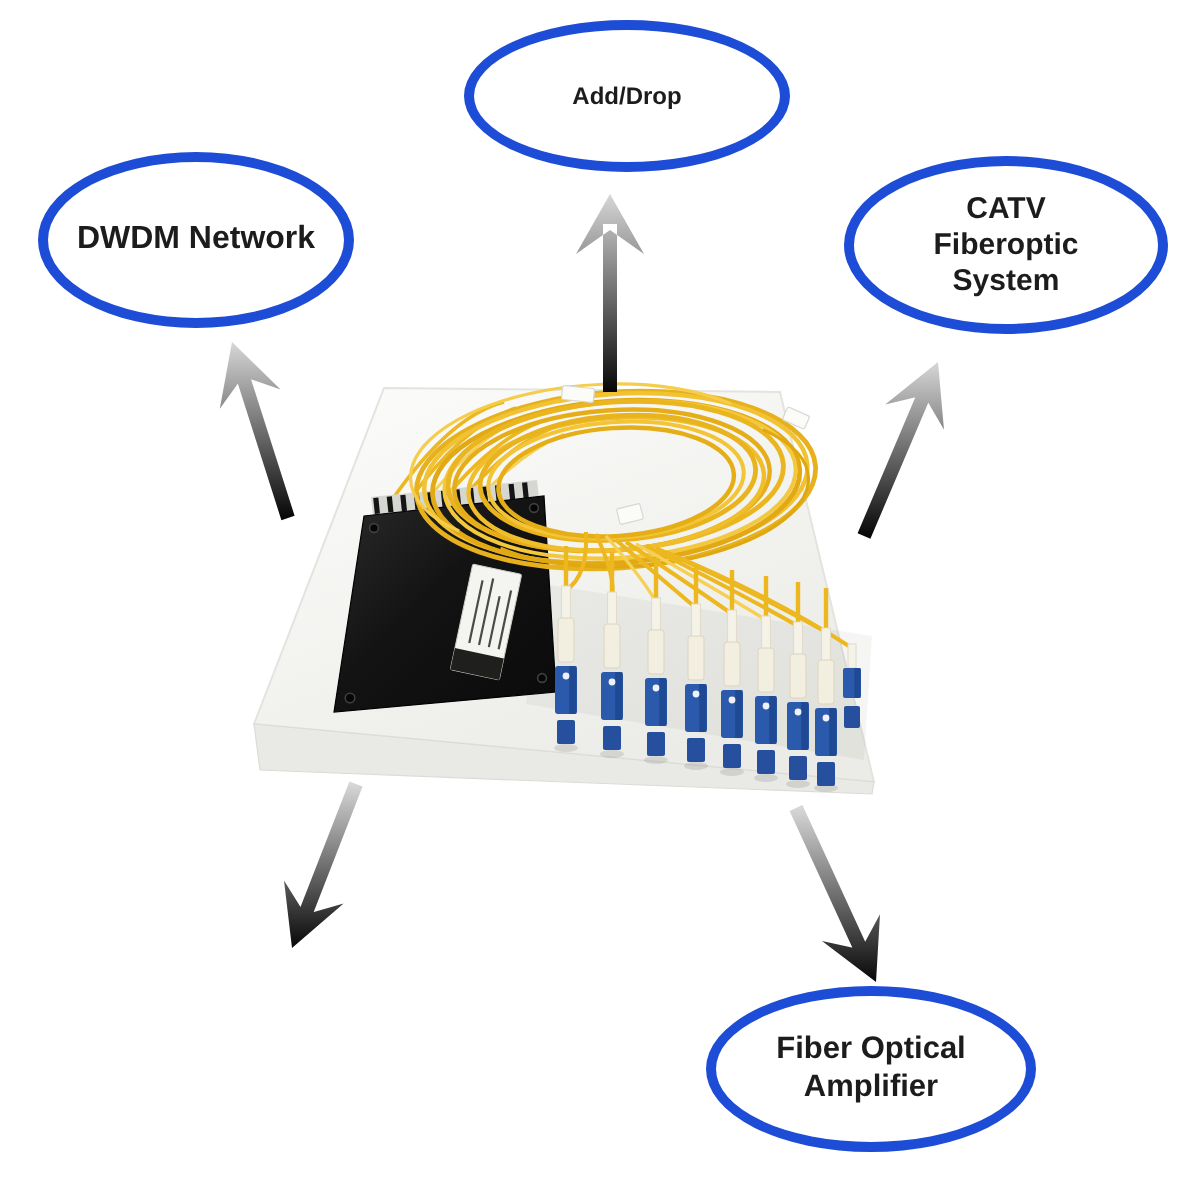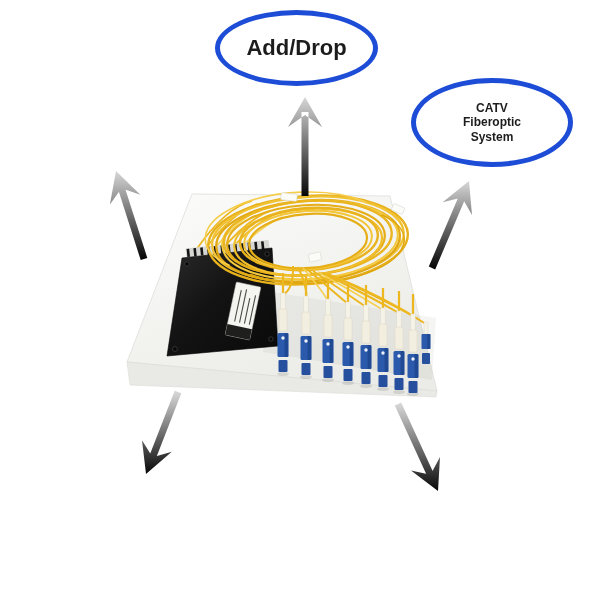--- a/index.html
+++ b/index.html
@@ -11,23 +11,23 @@
   .stage svg{position:absolute;left:0;top:0;}
   .node{
     position:absolute;box-sizing:border-box;
     border:5px solid var(--node-border,#1d4cd6);
     border-radius:50%;
     background:var(--node-fill,#fff);
     display:flex;align-items:center;justify-content:center;
     text-align:center;font-weight:bold;color:var(--node-text,#1c1c1c);
   }
   .node-label{white-space:pre-line;line-height:1.2;display:block;}
-  .n-adddrop{left:215px;top:10px;width:163px;height:76px;font-size:22px;}
+  .n-adddrop{left:232px;top:10px;width:163px;height:76px;font-size:12px;}
   .n-dwdm{left:19px;top:76px;width:158px;height:88px;font-size:16px;}
-  .n-catv{left:411px;top:78px;width:162px;height:89px;font-size:12px;}
+  .n-catv{left:422px;top:78px;width:162px;height:89px;font-size:15px;}
   .n-metro{left:57px;top:477px;width:162px;height:86px;font-size:15.5px;}
   .n-amp{left:353px;top:493px;width:165px;height:83px;font-size:15.5px;}
 
   
   .foam-top{fill:url(#foamGrad);stroke:#e3e3df;stroke-width:1;}
   .foam-front{fill:#e9e9e5;stroke:#dcdcd7;stroke-width:.6;}
   .box-body{fill:url(#boxGrad);stroke:#000;stroke-width:.6;}
   .comb-base{stroke:#d6d6d2;stroke-width:9;fill:none;}
   .comb-ticks{stroke:#151515;stroke-width:8;fill:none;stroke-dasharray:2.6 4.2;}
   .screw{fill:#060606;stroke:#3f3f3f;stroke-width:.8;}
@@ -199,19 +199,26 @@
       <path fill="url(#ag2)" d="M147.3 257.9 L140.7 260.1 L117.2 186.4 L123.8 184.2 Z M116 171 L140.3 194.8 L121.5 188.2 L109.9 204.4 Z"></path>
       <path fill="url(#ag3)" d="M435.2 269.4 L428.8 266.6 L459.9 193.4 L466.3 196.2 Z M469 181 L472 214.9 L462 197.6 L442.6 202.3 Z"></path>
       <path fill="url(#ag4)" d="M174.7 390.7 L181.3 393.3 L154.8 461.3 L148.2 458.7 Z M146 474 L142 440.2 L152.6 457.2 L171.8 451.8 Z"></path>
       <path fill="url(#ag5)" d="M394.8 405.5 L401.2 402.5 L434.9 475.9 L428.5 478.9 Z M438 491 L411 470.5 L430.5 474.7 L440 457.1 Z"></path>
     </g>
   </svg>
 
   <div class="node n-adddrop">
     <span class="node-label">Add/Drop</span>
   </div>
+  <div class="node n-dwdm">
+    <span class="node-label">DWDM Network</span>
+  </div>
   <div class="node n-catv">
     <span class="node-label">CATV
 Fiberoptic
 System</span>
   </div>
+  <div class="node n-amp">
+    <span class="node-label">Fiber Optical
+Amplifier</span>
+  </div>
 
 </div>
 
 </body></html>

